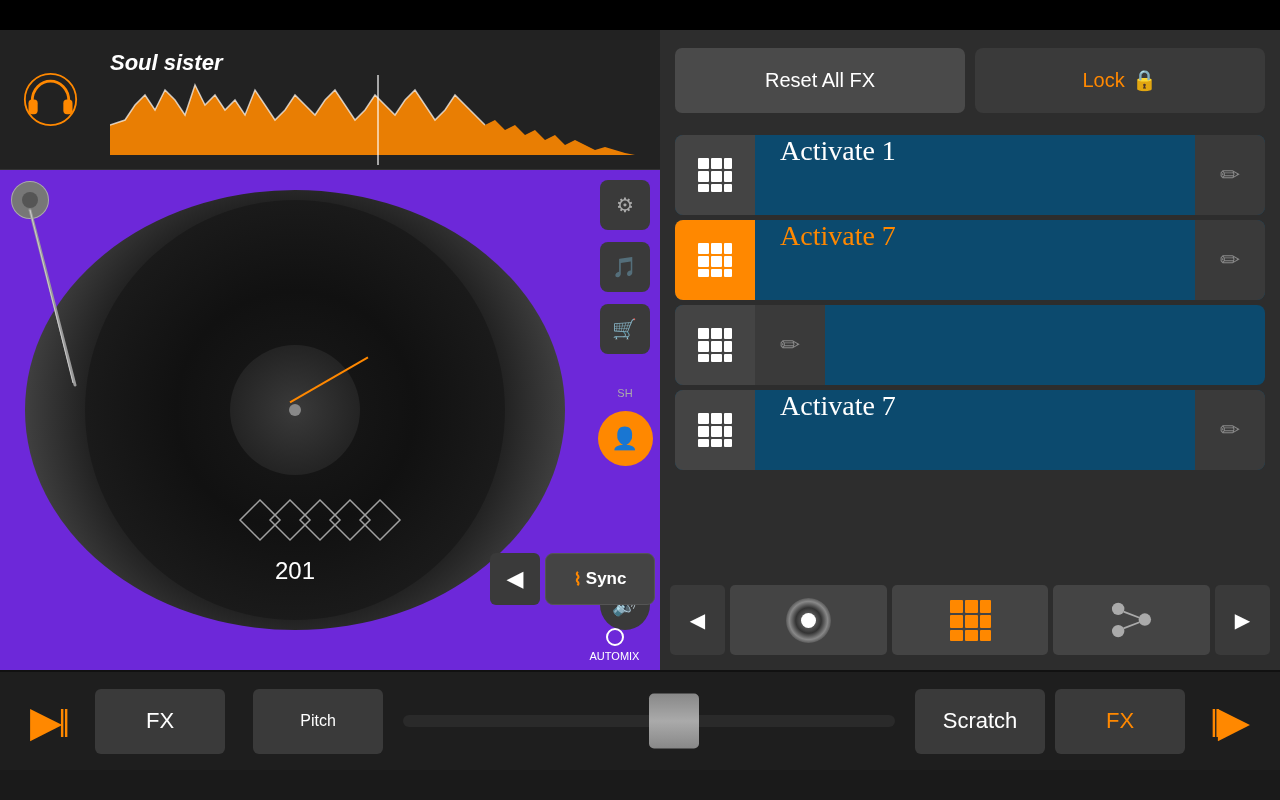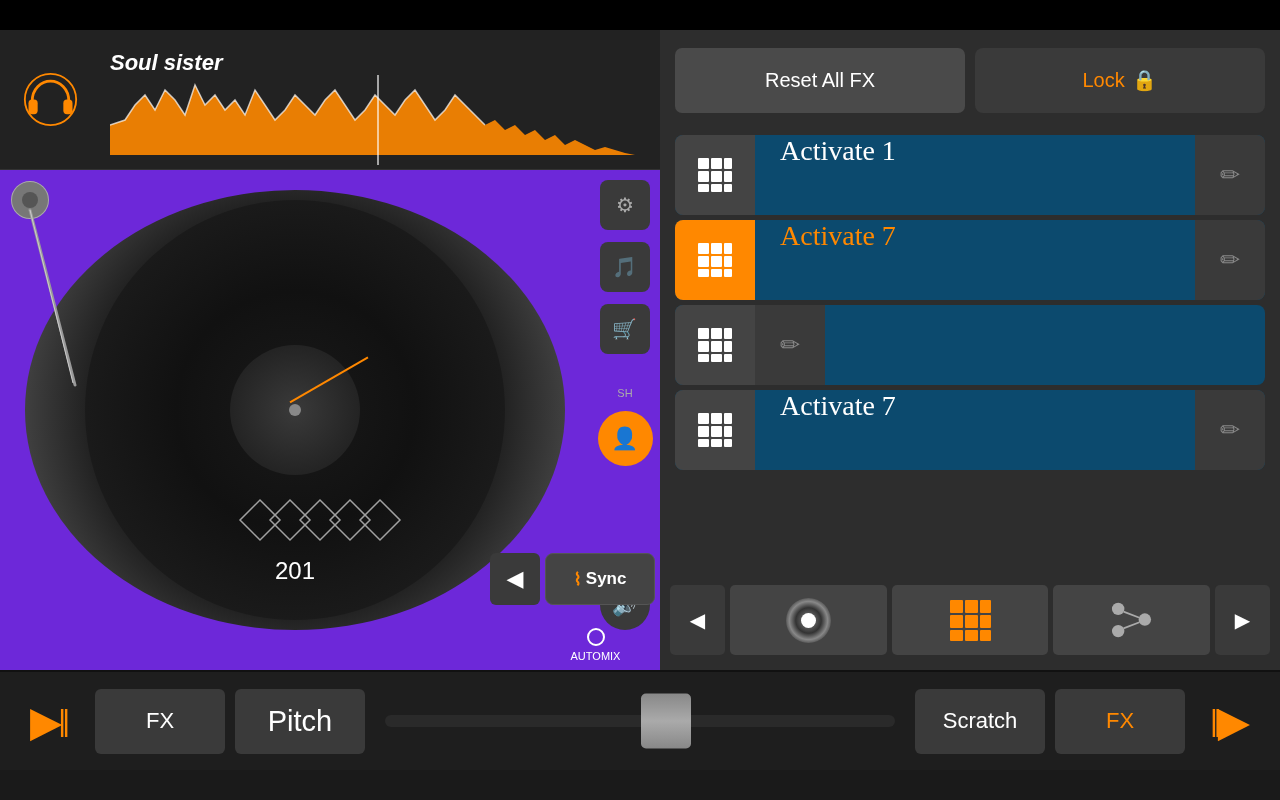--- a/index.html
+++ b/index.html
@@ -373,22 +373,23 @@
       cursor: pointer;
     }
 
     .bottom-pitch-btn {
       width: 130px;
       height: 65px;
       background: #3a3a3a;
       border: none;
       border-radius: 6px;
       color: white;
-      font-size: 29px;
-      cursor: pointer;
+      font-size: 16px;
+      cursor: pointer;
+      margin-left: 18px;
     }
 
     .crossfader-container {
       flex: 1;
       height: 50px;
       display: flex;
       align-items: center;
       position: relative;
       padding: 0 10px;
     }
@@ -541,21 +542,21 @@
       <div style="width:50px;height:50px;background:#3a3a3a;border-radius:50%;display:flex;align-items:center;justify-content:center;cursor:pointer;font-size:20px;color:white;margin-bottom:10px;">🔊</div>
     </div>
 
     <div style="position:absolute;bottom:65px;right:5px;width:110px;height:52px;background:#444;border-radius:8px;display:flex;align-items:center;justify-content:center;font-size:17px;font-weight:bold;color:white;cursor:pointer;border:1px solid #555;">
       <span style="color:#ff8800;margin-right:4px;">⌇</span>
       <span>Sync</span>
     </div>
 
     <div style="position:absolute;bottom:65px;right:120px;width:50px;height:52px;background:#3a3a3a;border-radius:6px;display:flex;align-items:center;justify-content:center;font-size:22px;color:white;cursor:pointer;">◀</div>
 
-    <div style="position:absolute;bottom:8px;right:27px;width:75px;text-align:center;">
+    <div style="position:absolute;bottom:8px;right:8px;width:75px;text-align:center;">
       <div style="width:18px;height:18px;border-radius:50%;border:2px solid white;margin:0 auto 4px;"></div>
       <div style="font-size:11px;color:white;">AUTOMIX</div>
     </div>
 
   </div>
 
   <div class="right-panel">
 
     <div class="fx-top-row">
       <button class="reset-fx-btn">Reset All FX</button>

